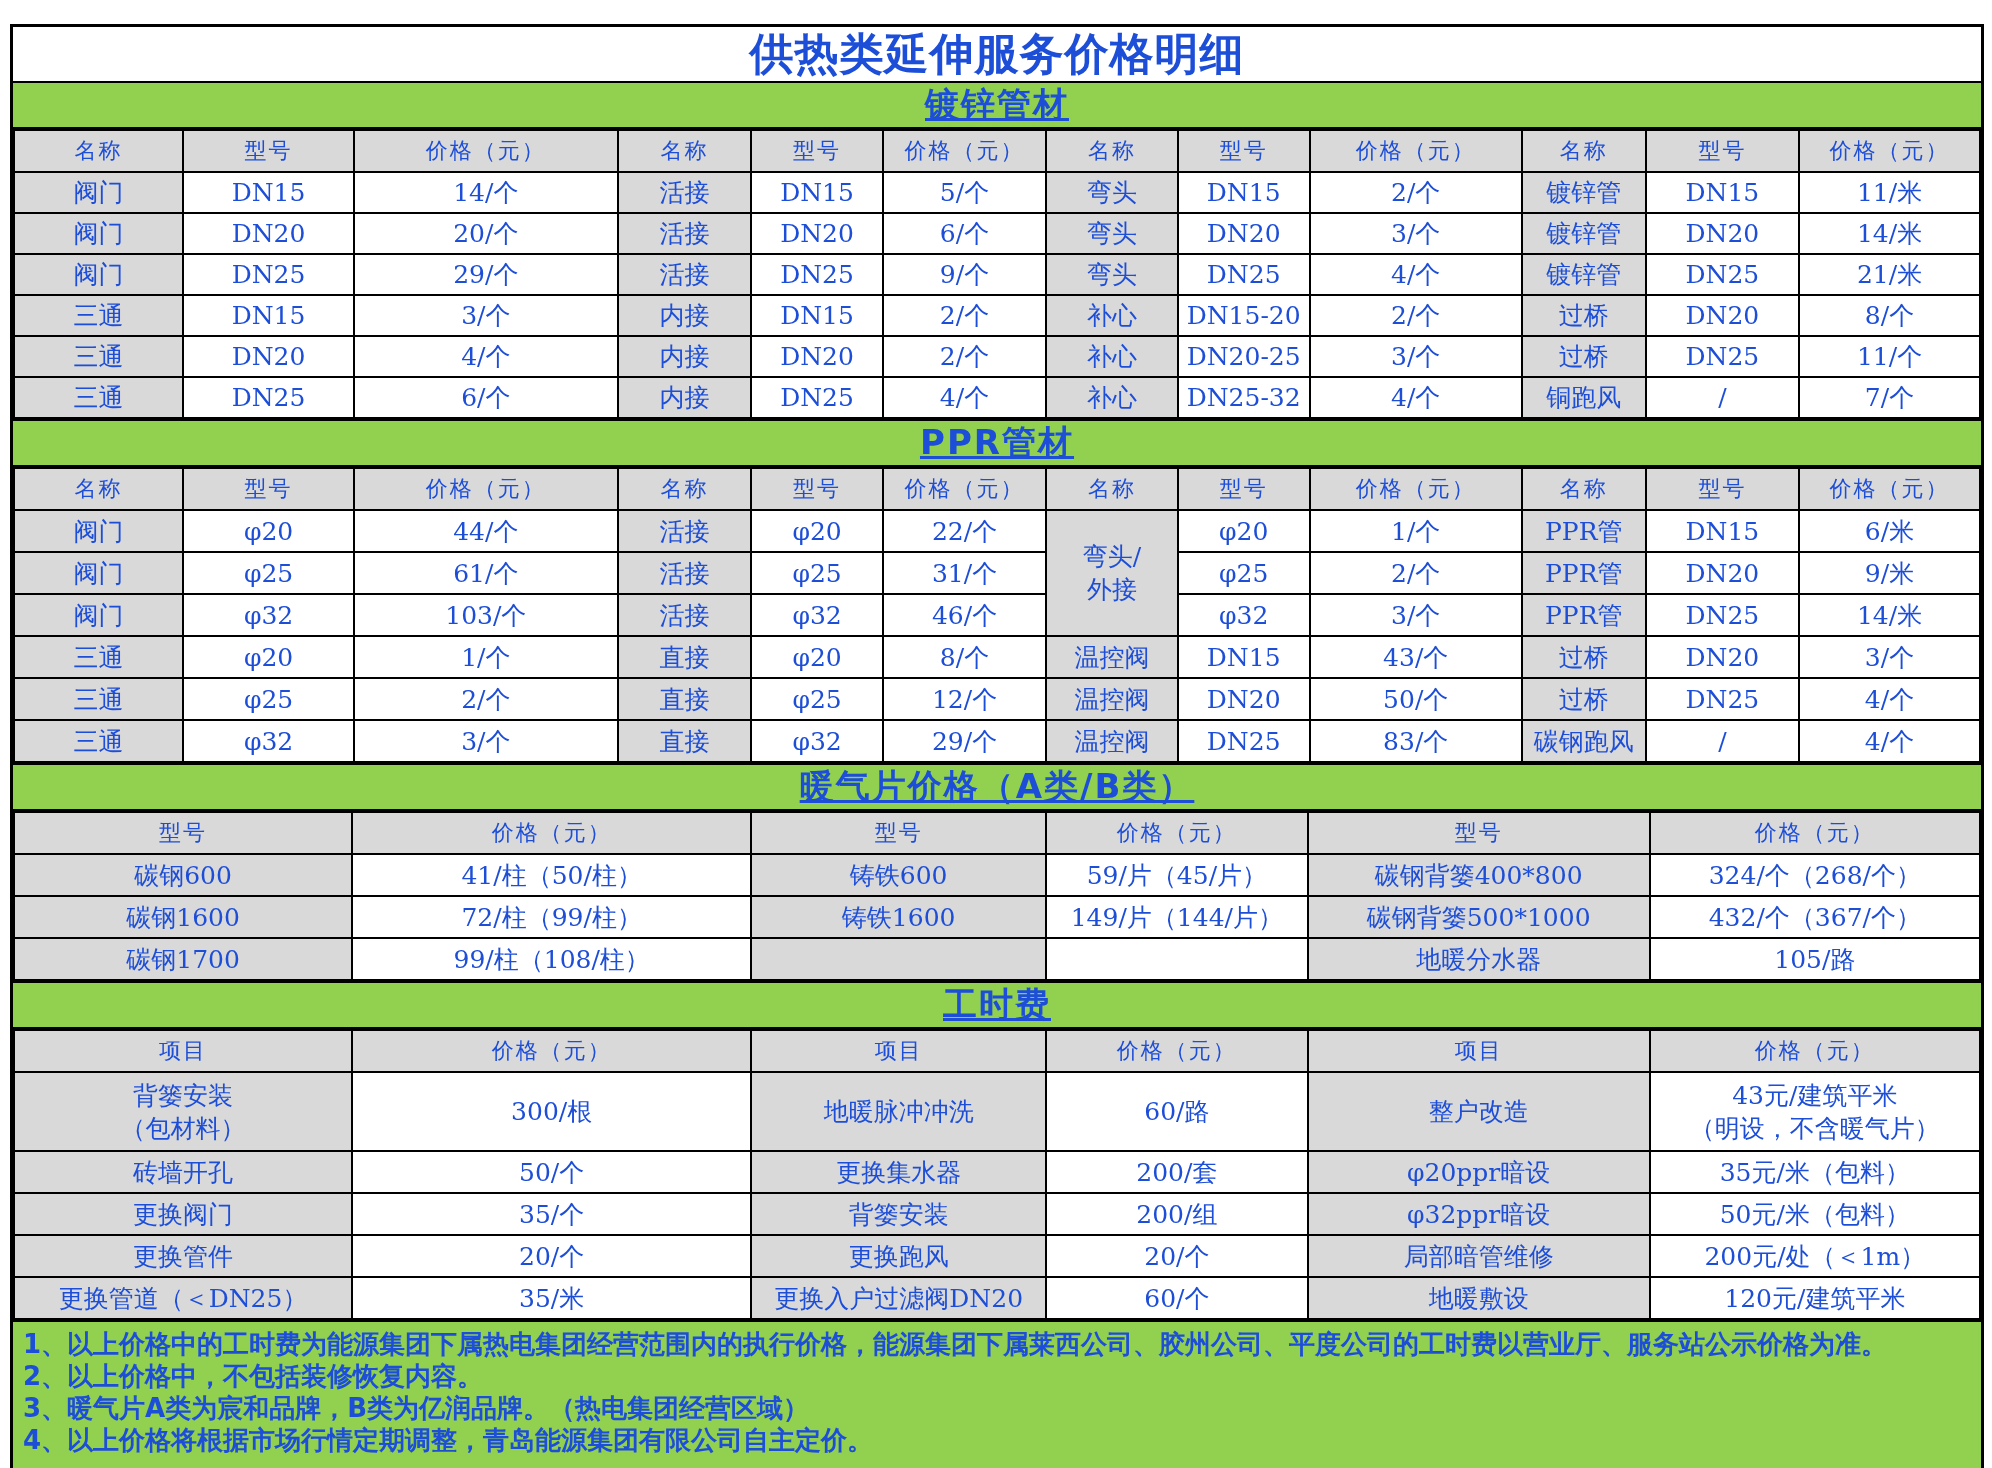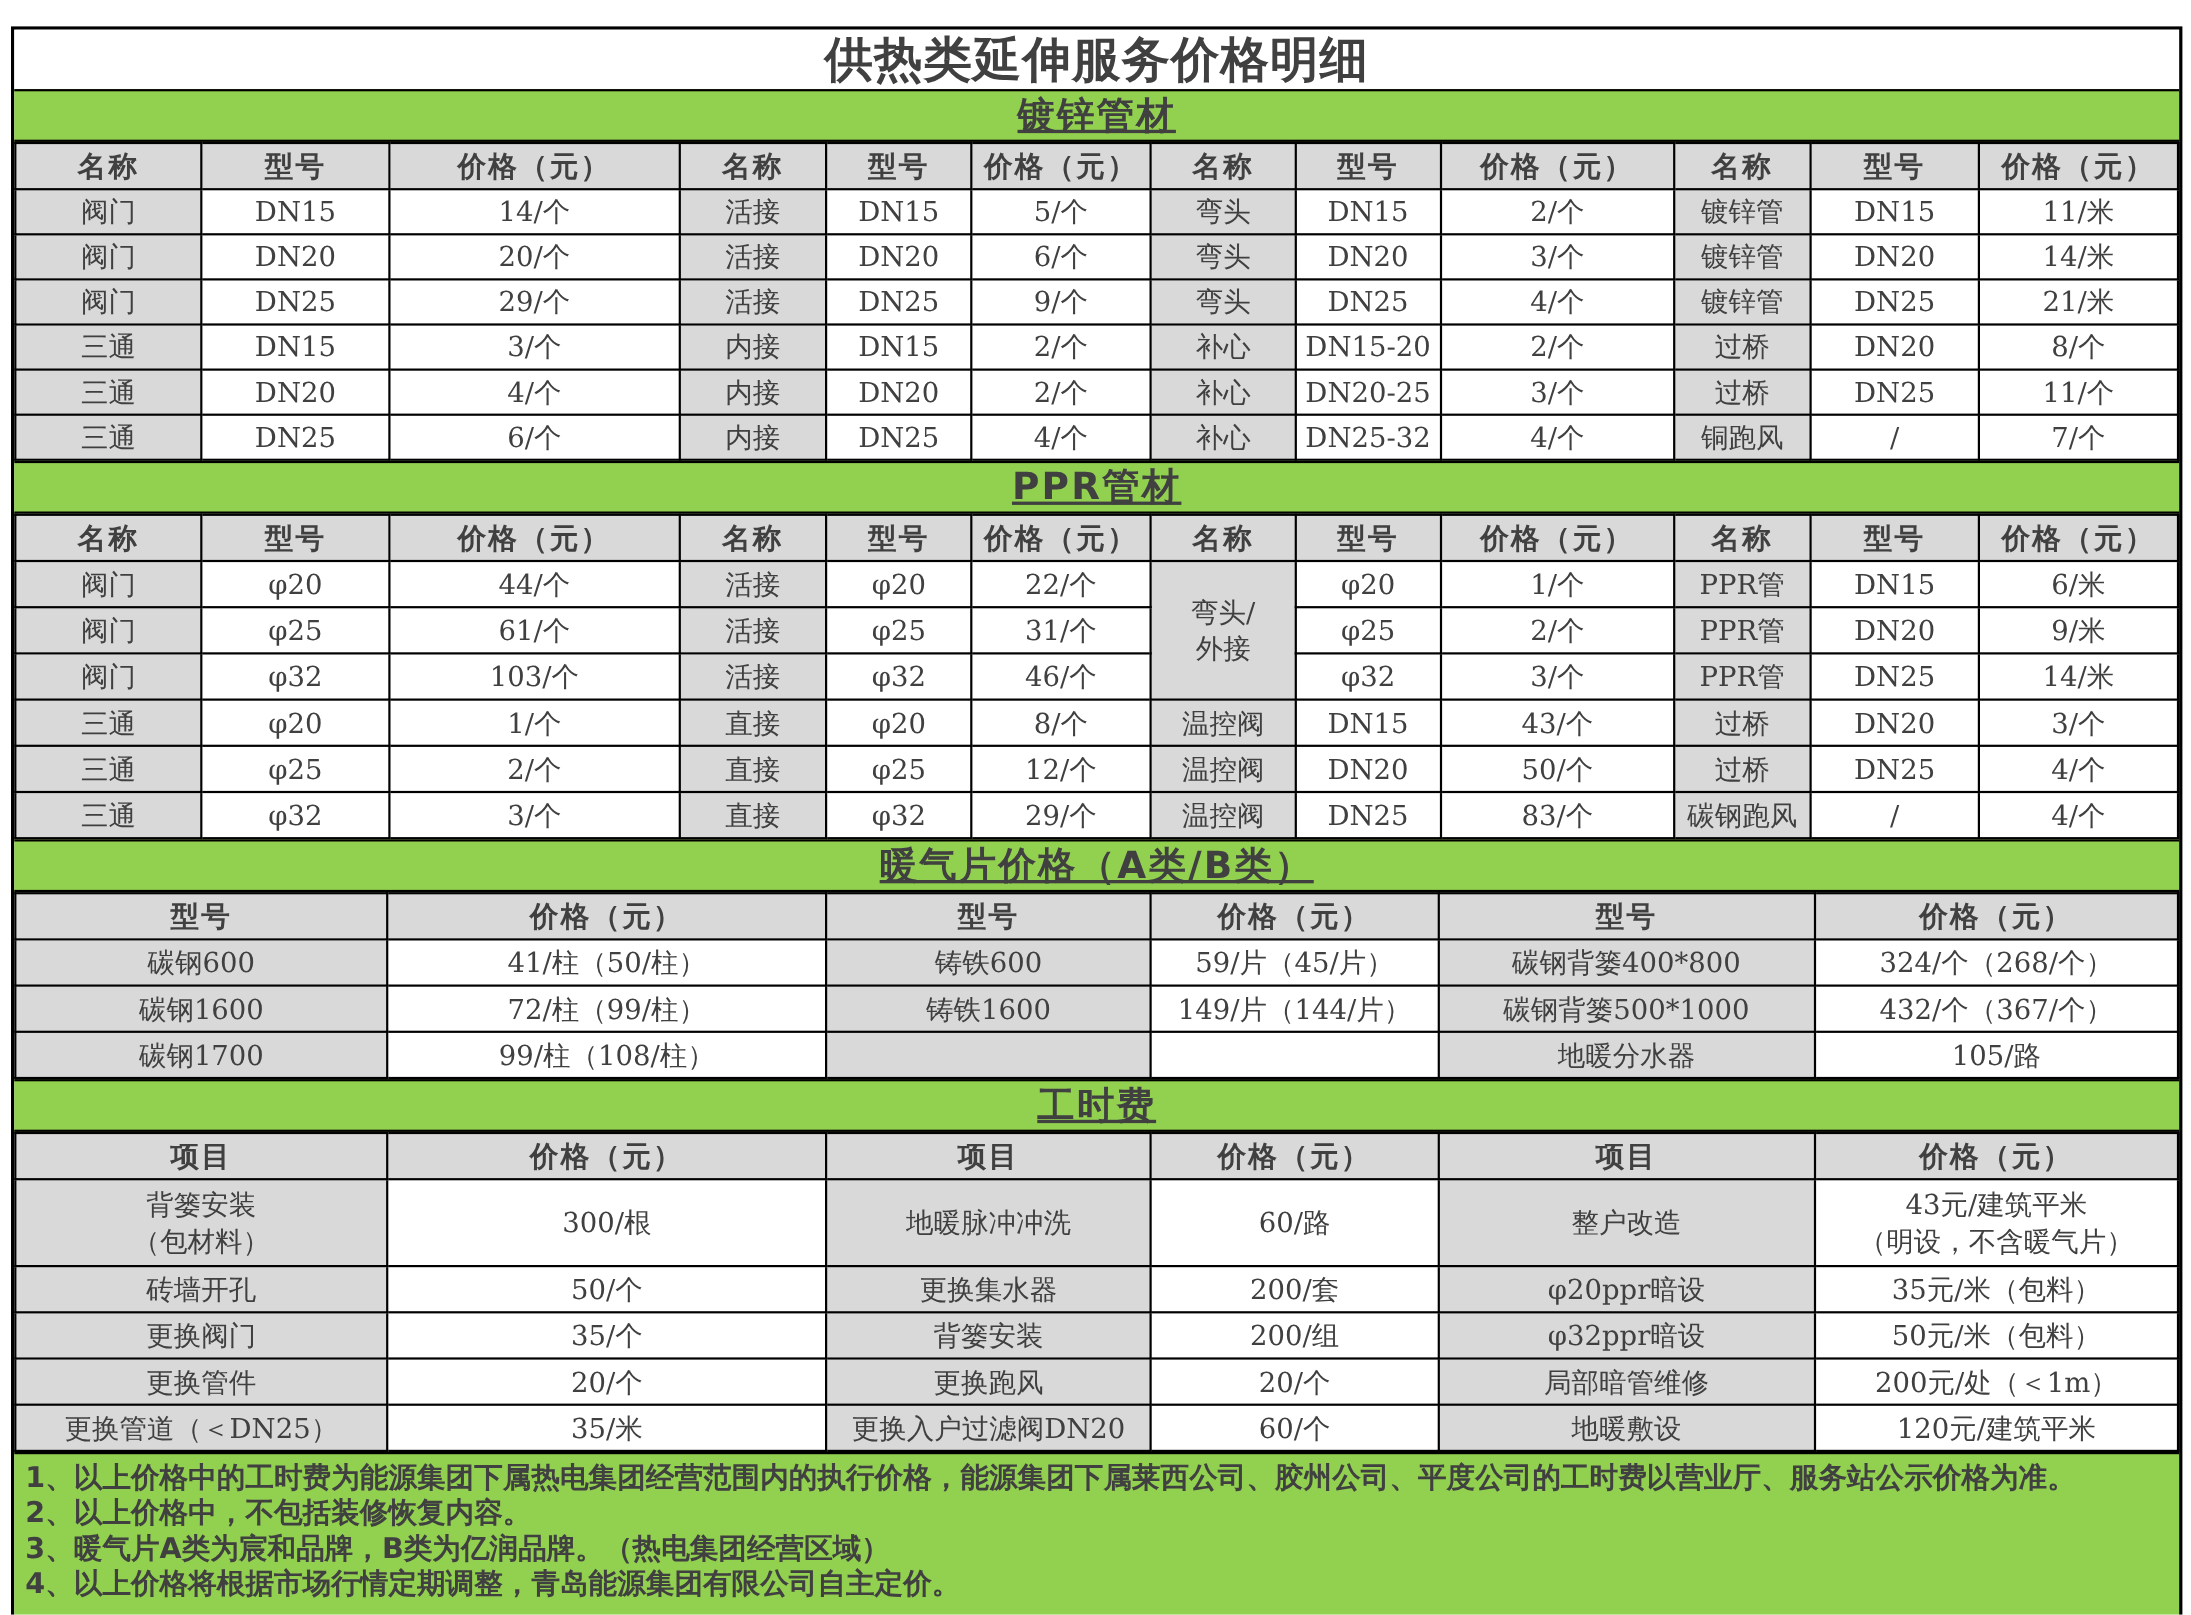--- a/index.html
+++ b/index.html
@@ -1,18 +1,18 @@
 <!DOCTYPE html>
 <html><head>
 <meta charset="utf-8">
 <style>
   html,body { margin:0; padding:0; background:#ffffff; }
   .page {
     position:relative; width:1992px; height:1468px; background:#ffffff;
-    font-family:"DejaVu Serif","Liberation Serif",serif; color:#404040;
+    font-family:"DejaVu Serif","Liberation Serif",serif; color:#1d4ed8;
     overflow:hidden;
   }
   .sheet {
     position:absolute; left:10px; top:24px; width:1968px;
     border:3px solid #000; background:#fff;
   }
   .title-row {
     height:54px; display:flex; align-items:center; justify-content:center;
     font-family:"DejaVu Sans","Liberation Sans",sans-serif;
     font-weight:bold; font-size:44px; letter-spacing:1px; background:#fff;
@@ -22,21 +22,21 @@
     background:#92D050; border-top:2px solid #000; border-bottom:2px solid #000;
     font-family:"DejaVu Sans","Liberation Sans",sans-serif;
     font-weight:bold; font-size:34px; letter-spacing:2px;text-decoration:underline;
   }
   table { width:100%; border-collapse:collapse; table-layout:fixed; }
   th, td {
     border:2px solid #000; text-align:center; vertical-align:middle;
     padding:0 2px; white-space:pre-line; overflow:hidden;
   }
   th {
-    background:#D9D9D9; font-weight:bold; font-size:26px; height:40px;
+    background:#D9D9D9; font-weight:normal; font-size:22px; height:40px;
     letter-spacing:2px;
   }
   td { background:#ffffff; font-size:25px; height:39px; }
   .t40 td { height:40px; }
   .h2 td { height:77px; }
   td.g { background:#D9D9D9; }
   .notes {
     background:#92D050; border-top:2px solid #000;
     padding:6px 10px 8px 10px; min-height:141px;
     font-family:"DejaVu Sans","Liberation Sans",sans-serif;

